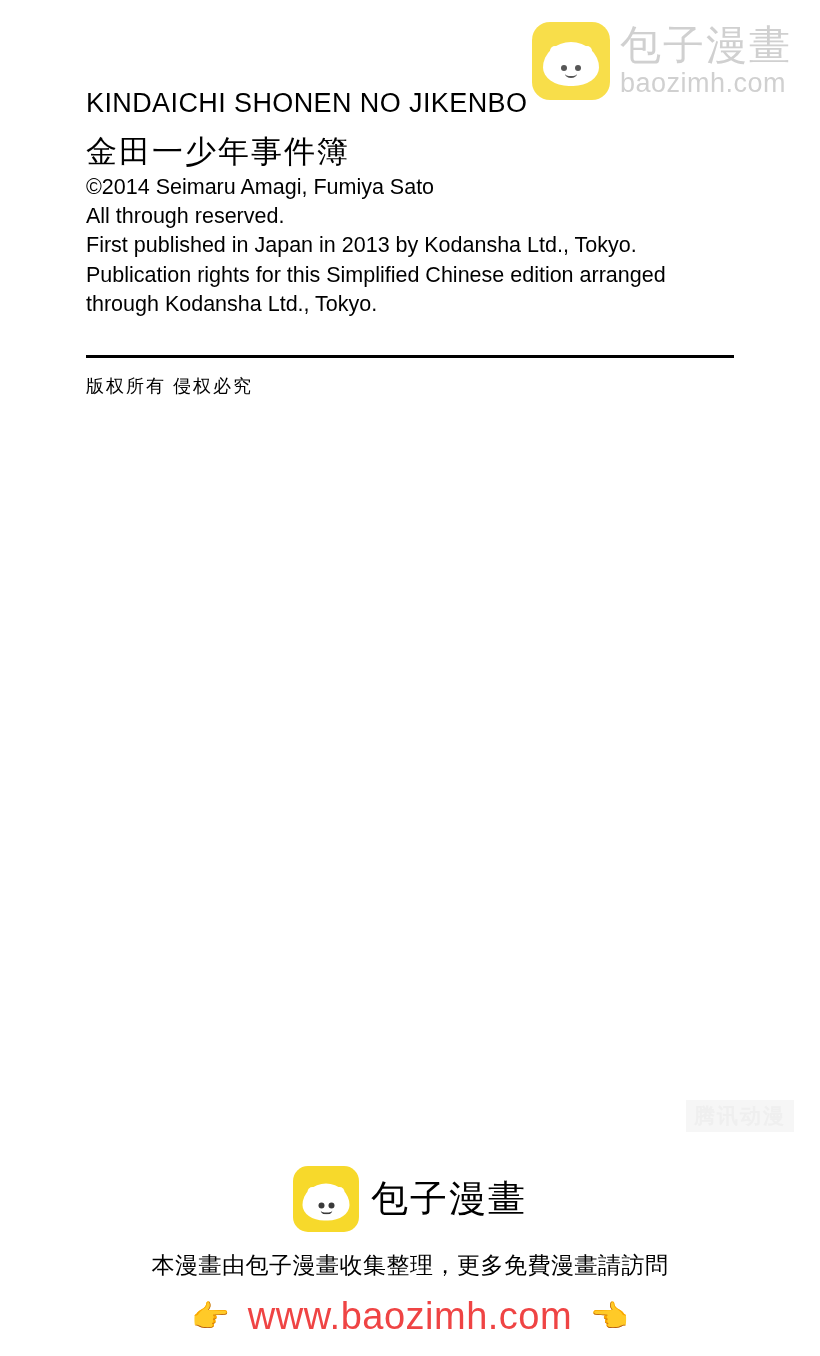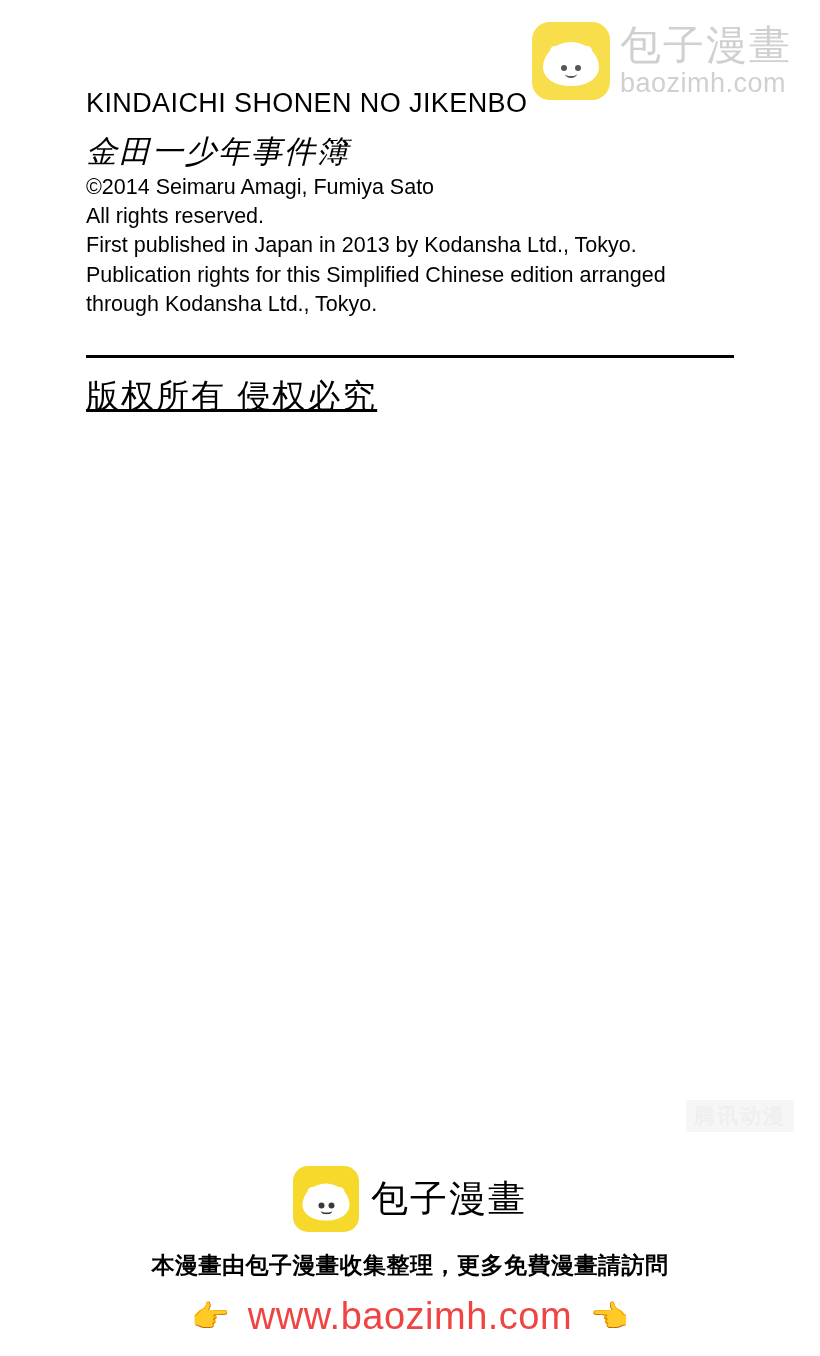--- a/index.html
+++ b/index.html
@@ -114,37 +114,35 @@
   }
   .title-en {
     font-size: 27px;
     letter-spacing: 0.4px;
     white-space: nowrap;
   }
   .title-cn {
     font-size: 31px;
     margin-top: 12px;
     letter-spacing: 2px;
-    font-style: italic;
   }
   .legal {
     font-size: 21.5px;
     line-height: 1.36;
   }
   .legal div { white-space: nowrap; }
   .rule {
     margin-top: 36px;
     border-top: 3px solid #000;
     width: 648px;
   }
   .rights {
     margin-top: 16px;
-    font-size: 33px;
-    letter-spacing: 2px;
-    text-decoration: underline;
+    font-size: 18px;
+    letter-spacing: 2px;
   }
 
   
   .tencent-mark {
     position: absolute;
     right: 26px;
     top: 1100px;
     font-size: 21px;
     color: #efefef;
     letter-spacing: 2px;
@@ -176,21 +174,20 @@
   .footer-brand .bao-logo .pleat { width: 25px; height: 12px; }
   .footer-brand-name {
     font-size: 37px;
     letter-spacing: 2px;
     color: #000;
   }
   .footer-line {
     margin-top: 18px;
     font-size: 23px;
     letter-spacing: 0.5px;
-    font-weight: bold;
   }
   .footer-url-row {
     margin-top: 14px;
     display: flex;
     align-items: center;
     justify-content: center;
     gap: 18px;
   }
   .hand {
     font-size: 31px;
@@ -221,21 +218,21 @@
     <div class="wm-top-url">baozimh.com</div>
   </div>
 </div>
 
 <div class="copy-block">
   <div class="title-en">KINDAICHI SHONEN NO JIKENBO</div>
   <div class="title-cn">金田一少年事件簿</div>
 
   <div class="legal">
     <div>©2014 Seimaru Amagi, Fumiya Sato</div>
-    <div>All rights reserved.</div>
+    <div>All through reserved.</div>
     <div>First published in Japan in 2013 by Kodansha Ltd., Tokyo.</div>
     <div>Publication rights for this Simplified Chinese edition arranged</div>
     <div>through Kodansha Ltd., Tokyo.</div>
   </div>
 
   <div class="rule"></div>
   <div class="rights">版权所有  侵权必究</div>
 </div>
 
 <div class="tencent-mark">腾讯动漫</div>

